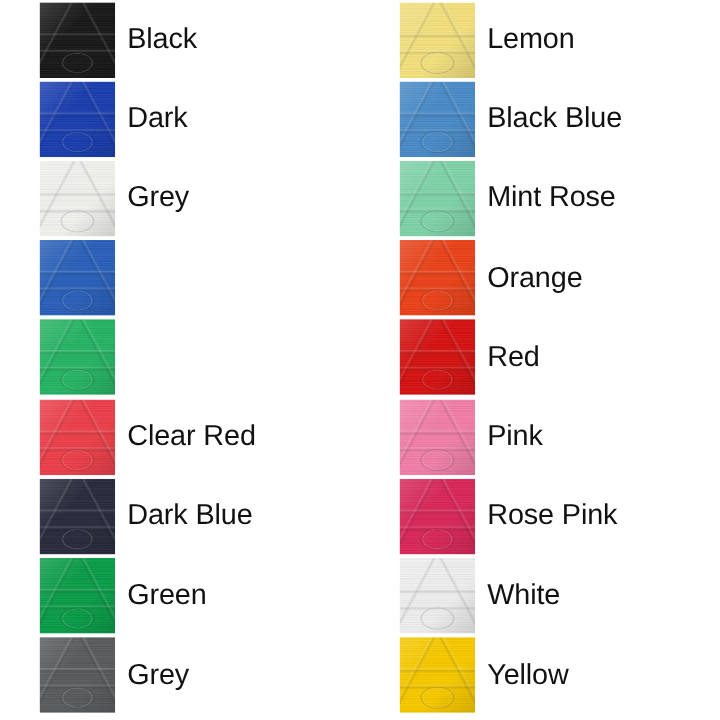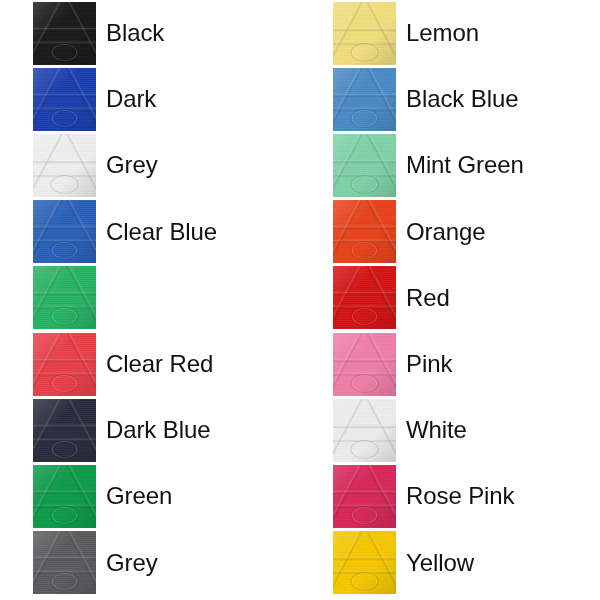--- a/index.html
+++ b/index.html
@@ -148,21 +148,20 @@
           <div class="chip-shade"></div>
         </div>
         <div class="swatch-label">Grey</div>
       </div>
       <div class="swatch-row">
         <div class="swatch-chip">
           <div class="chip-face" style="background: rgb(42, 97, 185);"></div>
           <div class="chip-relief"></div>
           <div class="chip-shade"></div>
         </div>
-        <div class="swatch-label">Clear Blue</div>
       </div>
       <div class="swatch-row">
         <div class="swatch-chip">
           <div class="chip-face" style="background: rgb(39, 180, 101);"></div>
           <div class="chip-relief"></div>
           <div class="chip-shade"></div>
         </div>
       </div>
       <div class="swatch-row">
         <div class="swatch-chip">
@@ -214,21 +213,21 @@
           <div class="chip-shade"></div>
         </div>
         <div class="swatch-label">Black Blue</div>
       </div>
       <div class="swatch-row">
         <div class="swatch-chip">
           <div class="chip-face" style="background: rgb(127, 210, 168);"></div>
           <div class="chip-relief"></div>
           <div class="chip-shade"></div>
         </div>
-        <div class="swatch-label">Mint Green</div>
+        <div class="swatch-label">Mint Rose</div>
       </div>
       <div class="swatch-row">
         <div class="swatch-chip">
           <div class="chip-face" style="background: rgb(232, 67, 26);"></div>
           <div class="chip-relief"></div>
           <div class="chip-shade"></div>
         </div>
         <div class="swatch-label">Orange</div>
       </div>
       <div class="swatch-row">
@@ -242,36 +241,36 @@
       <div class="swatch-row">
         <div class="swatch-chip">
           <div class="chip-face" style="background: rgb(240, 127, 168);"></div>
           <div class="chip-relief"></div>
           <div class="chip-shade"></div>
         </div>
         <div class="swatch-label">Pink</div>
       </div>
       <div class="swatch-row">
         <div class="swatch-chip">
+          <div class="chip-face" style="background: rgb(216, 40, 90);"></div>
+          <div class="chip-relief"></div>
+          <div class="chip-shade"></div>
+        </div>
+        <div class="swatch-label">Rose Pink</div>
+      </div>
+      <div class="swatch-row">
+        <div class="swatch-chip">
           <div class="chip-face" style="background: rgb(237, 237, 237);"></div>
           <div class="chip-relief"></div>
           <div class="chip-shade"></div>
         </div>
         <div class="swatch-label">White</div>
       </div>
       <div class="swatch-row">
         <div class="swatch-chip">
-          <div class="chip-face" style="background: rgb(216, 40, 90);"></div>
-          <div class="chip-relief"></div>
-          <div class="chip-shade"></div>
-        </div>
-        <div class="swatch-label">Rose Pink</div>
-      </div>
-      <div class="swatch-row">
-        <div class="swatch-chip">
           <div class="chip-face" style="background: rgb(245, 200, 0);"></div>
           <div class="chip-relief"></div>
           <div class="chip-shade"></div>
         </div>
         <div class="swatch-label">Yellow</div>
       </div>
     </div>
 
 </div>
 

